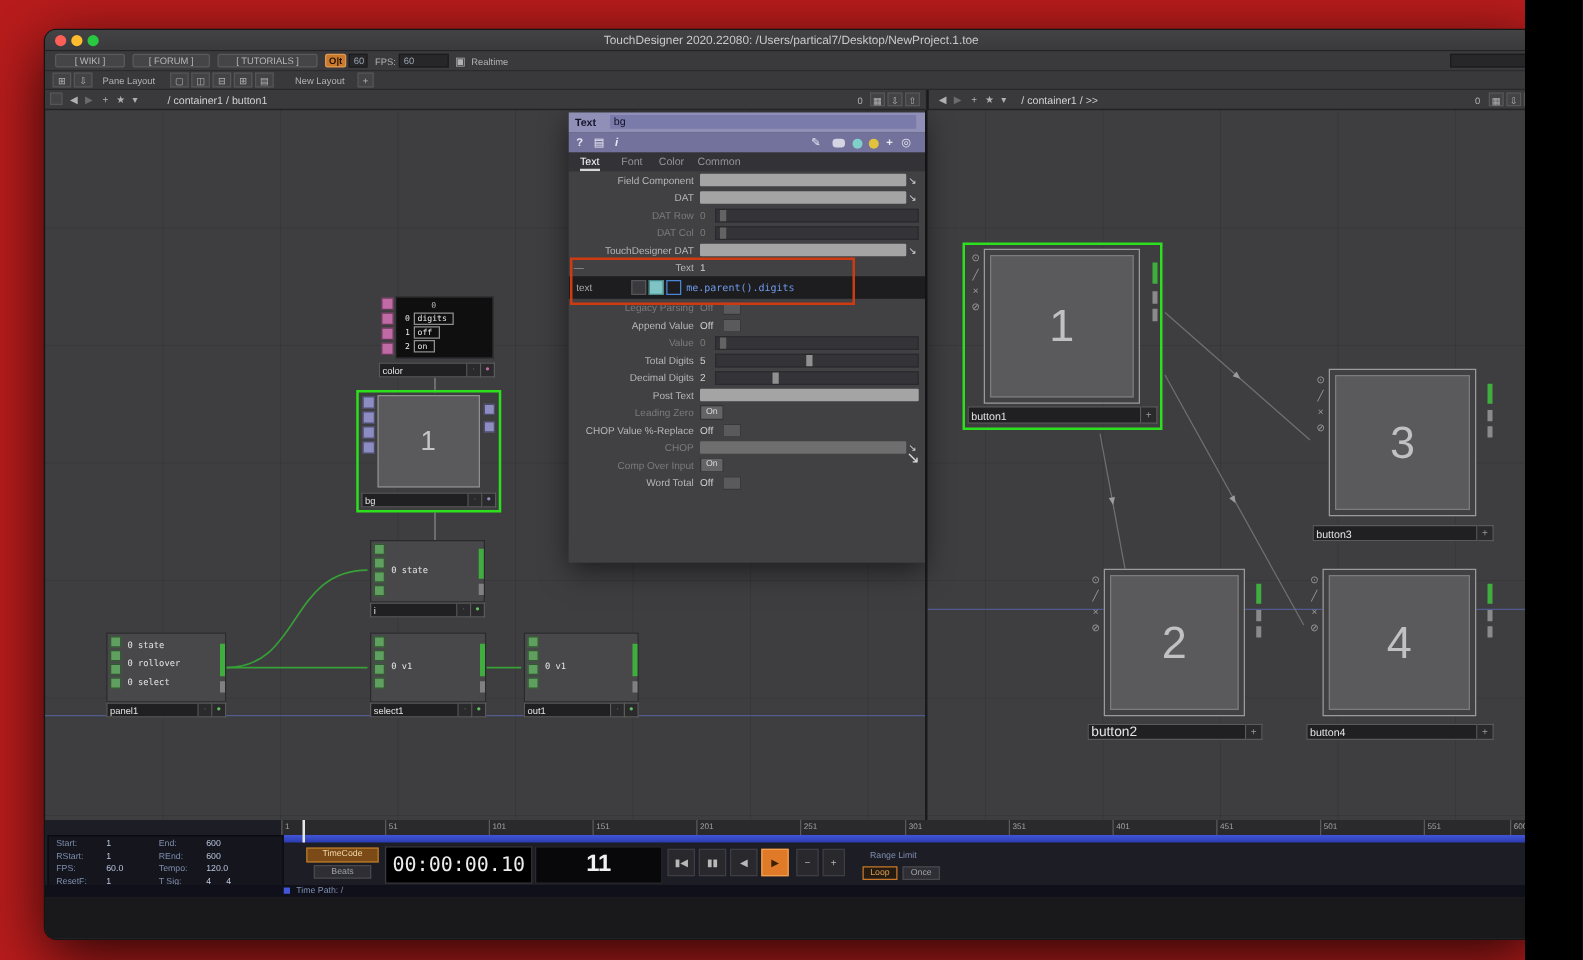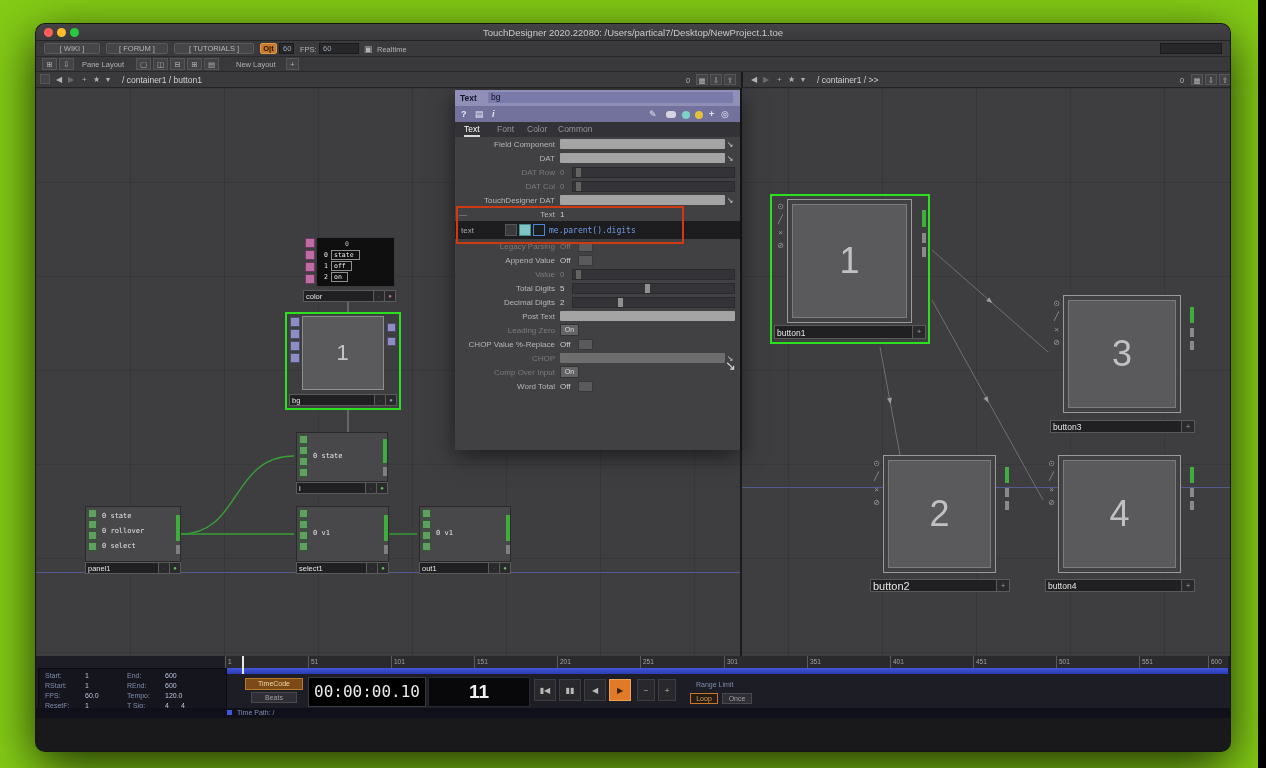--- a/index.html
+++ b/index.html
@@ -1,17 +1,17 @@
 <!DOCTYPE html>
 <html><head>
 <meta charset="utf-8">
 <style>
   html,body{margin:0;padding:0;background:#000;}
-  #stage{position:relative;width:1220px;height:768px;background:#84cc16;overflow:hidden;
-         font-family:"Liberation Sans",sans-serif;padding-left:38px;-webkit-font-smoothing:antialiased;}
+  #stage{position:relative;width:1220px;height:768px;background:#b91c1c;overflow:hidden;
+         font-family:"Liberation Sans",sans-serif;-webkit-font-smoothing:antialiased;}
   .abs{position:absolute;box-sizing:border-box;}
   .rel{position:relative;width:100%;height:100%;}
 
   
   #window{left:36px;top:24px;width:1194px;height:727px;background:#353538;border-radius:9px;
           overflow:hidden;box-shadow:0 0 0 1px #151515,0 14px 50px rgba(0,0,0,.8);}
   .titlebar{left:0;top:0;right:0;height:17px;background:linear-gradient(#434346,#3a3a3d);
             border-bottom:1px solid #232326;}
   .tl{position:absolute;width:9px;height:9px;border-radius:50%;top:4px;}
   .title{position:absolute;width:100%;text-align:center;line-height:17px;font-size:9.5px;color:#c9c9c9;}
@@ -149,21 +149,21 @@
     <span class="ibox" style="left:250px;width:13px">+</span>
   </div>
 
   <div class="pathbar abs" style="left:0;width:704px">
     <span class="ibox" style="left:4px;width:10px;height:10px;top:2px"></span>
     <span class="picon" style="left:20px">◀</span>
     <span class="picon" style="left:32px;color:#6b6b6b">▶</span>
     <span class="picon" style="left:46px">+</span>
     <span class="picon" style="left:57px">★</span>
     <span class="picon" style="left:70px">▾</span>
-    <span class="ptext" style="left:86px">/ container1 / button1</span>
+    <span class="ptext" style="left:98px">/ container1 / button1</span>
     <span class="mtext" style="left:650px;top:4px">0</span>
     <span class="ibox" style="left:660px;width:12px;top:2px;height:11px">▦</span>
     <span class="ibox" style="left:674px;width:12px;top:2px;height:11px">⇩</span>
     <span class="ibox" style="left:688px;width:12px;top:2px;height:11px">⇧</span>
   </div>
   <div class="pathbar abs" style="left:705px;width:489px;border-left:2px solid #1a1a1d">
     <span class="picon" style="left:8px">◀</span>
     <span class="picon" style="left:20px;color:#6b6b6b">▶</span>
     <span class="picon" style="left:34px">+</span>
     <span class="picon" style="left:45px">★</span>
@@ -200,21 +200,21 @@
         <span class="nflag datflag"></span>
         <span class="nflag datflag"></span>
         <span class="nflag datflag"></span>
       </div>
       <div class="dtable">
         <div class="drow">
               <span class="dhead">0</span>
             </div>
         <div class="drow">
               <span class="didx">0</span>
-              <span class="dcell">state</span>
+              <span class="dcell">digits</span>
             </div>
         <div class="drow">
               <span class="didx">1</span>
               <span class="dcell">off</span>
             </div>
         <div class="drow">
               <span class="didx">2</span>
               <span class="dcell">on</span>
             </div>
       </div>

